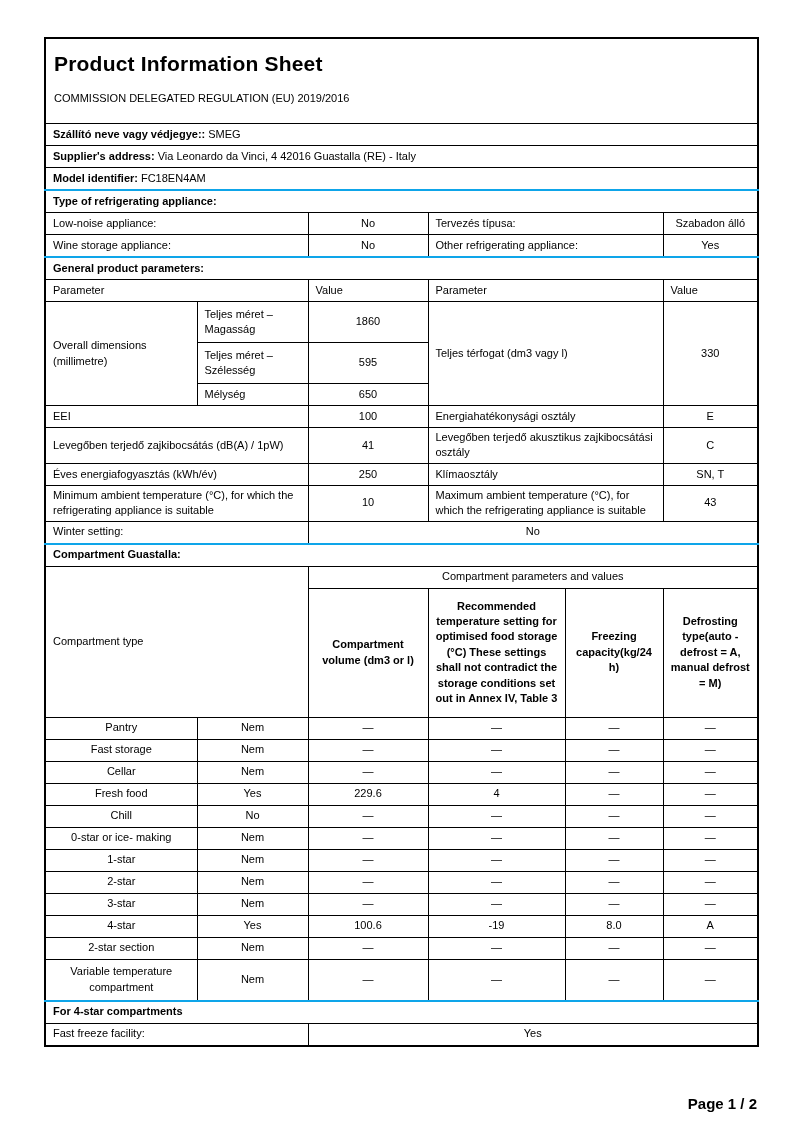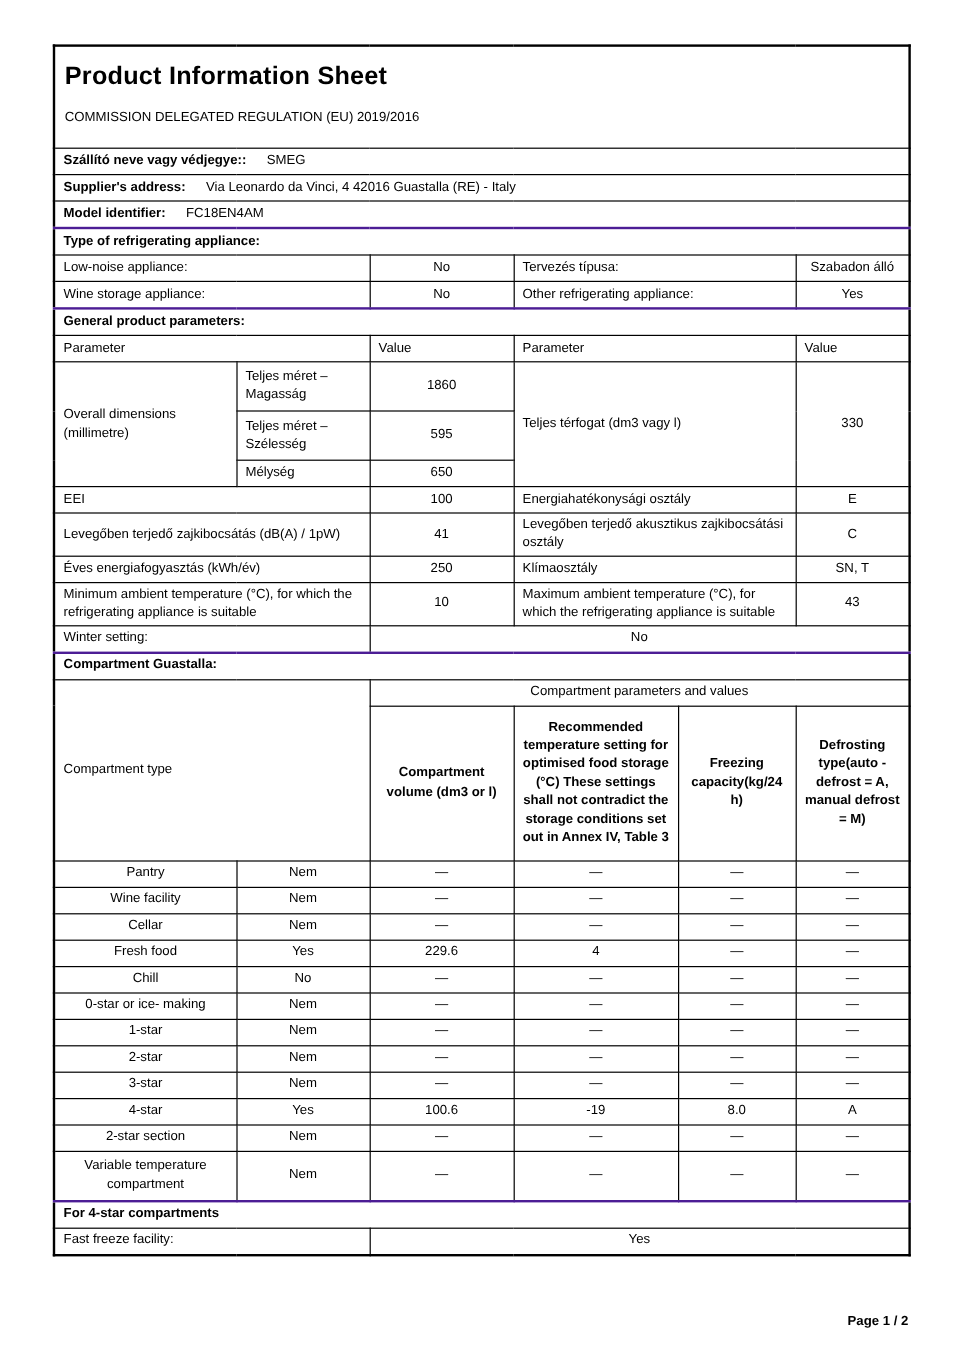--- a/index.html
+++ b/index.html
@@ -40,31 +40,31 @@
     vertical-align: top;
     padding: 10px 0 4px 8px;
   }
   .doc-title {
     font-size: 21px;
     font-weight: bold;
     margin: 0 0 13px 0;
     letter-spacing: 0.2px;
   }
   .regulation { font-size: 11px; font-weight: normal; }
-  tr.thick-top td { border-top: 2px solid #4c1d95; }
+  tr.thick-top td { border-top: 2px solid #0ea5e9; }
   tr.dim-row td { height: 36px; }
   tr.sub-head td { height: 124px; text-align: center; font-weight: bold; }
   tr.var-row td { height: 36px; }
   td.group-head { text-align: center; border-bottom: 2px solid #000; margin-top: 11px; }
-  .label-val b { margin-right: 17px; }
+  .label-val b { margin-right: 3px; }
   .footer {
     position: absolute;
     top: 1095px;
     right: 45px;
-    font-size: 11px;
+    font-size: 15px;
     font-weight: bold;
   }
 </style>
 </head>
 <body>
 
 <div class="sheet">
   <table class="pis">
     <colgroup>
       <col style="width:152px">
@@ -192,21 +192,21 @@
 
     <tr>
       <td class="center">Pantry</td>
       <td class="center">Nem</td>
       <td class="center">—</td>
       <td class="center">—</td>
       <td class="center">—</td>
       <td class="center">—</td>
     </tr>
     <tr>
-      <td class="center">Wine facility</td>
+      <td class="center">Fast storage</td>
       <td class="center">Nem</td>
       <td class="center">—</td>
       <td class="center">—</td>
       <td class="center">—</td>
       <td class="center">—</td>
     </tr>
     <tr>
       <td class="center">Cellar</td>
       <td class="center">Nem</td>
       <td class="center">—</td>

